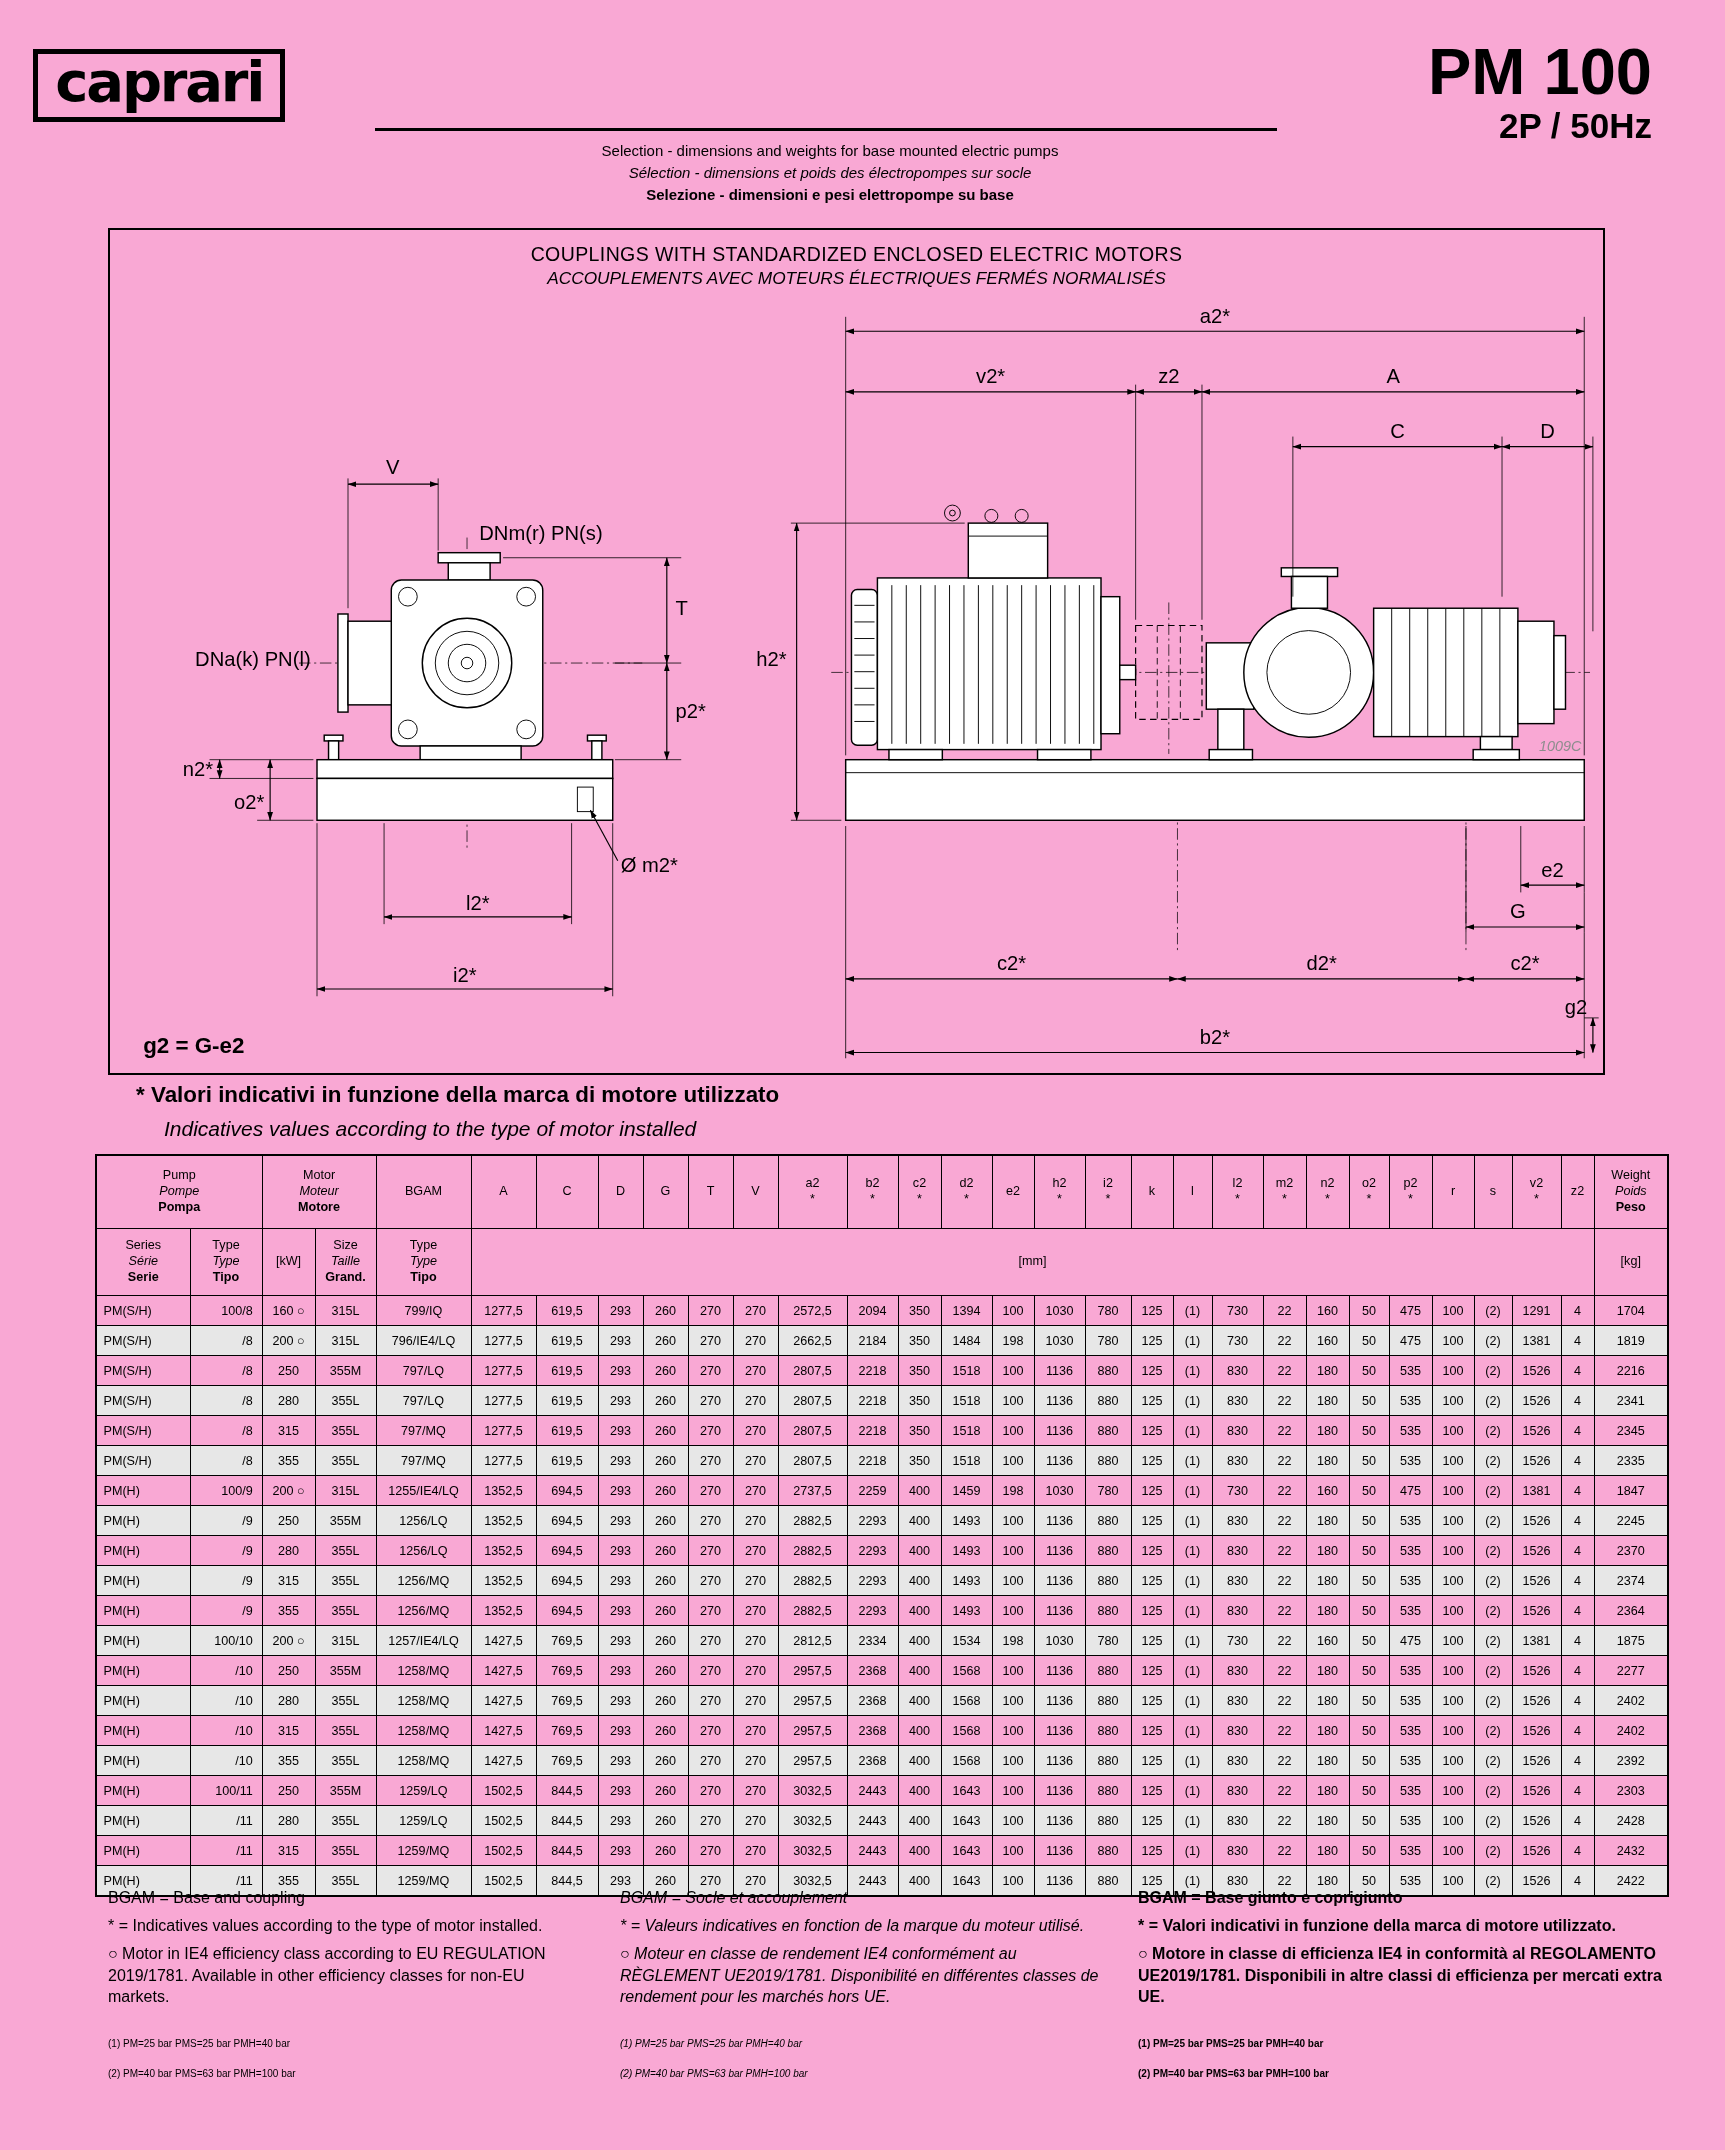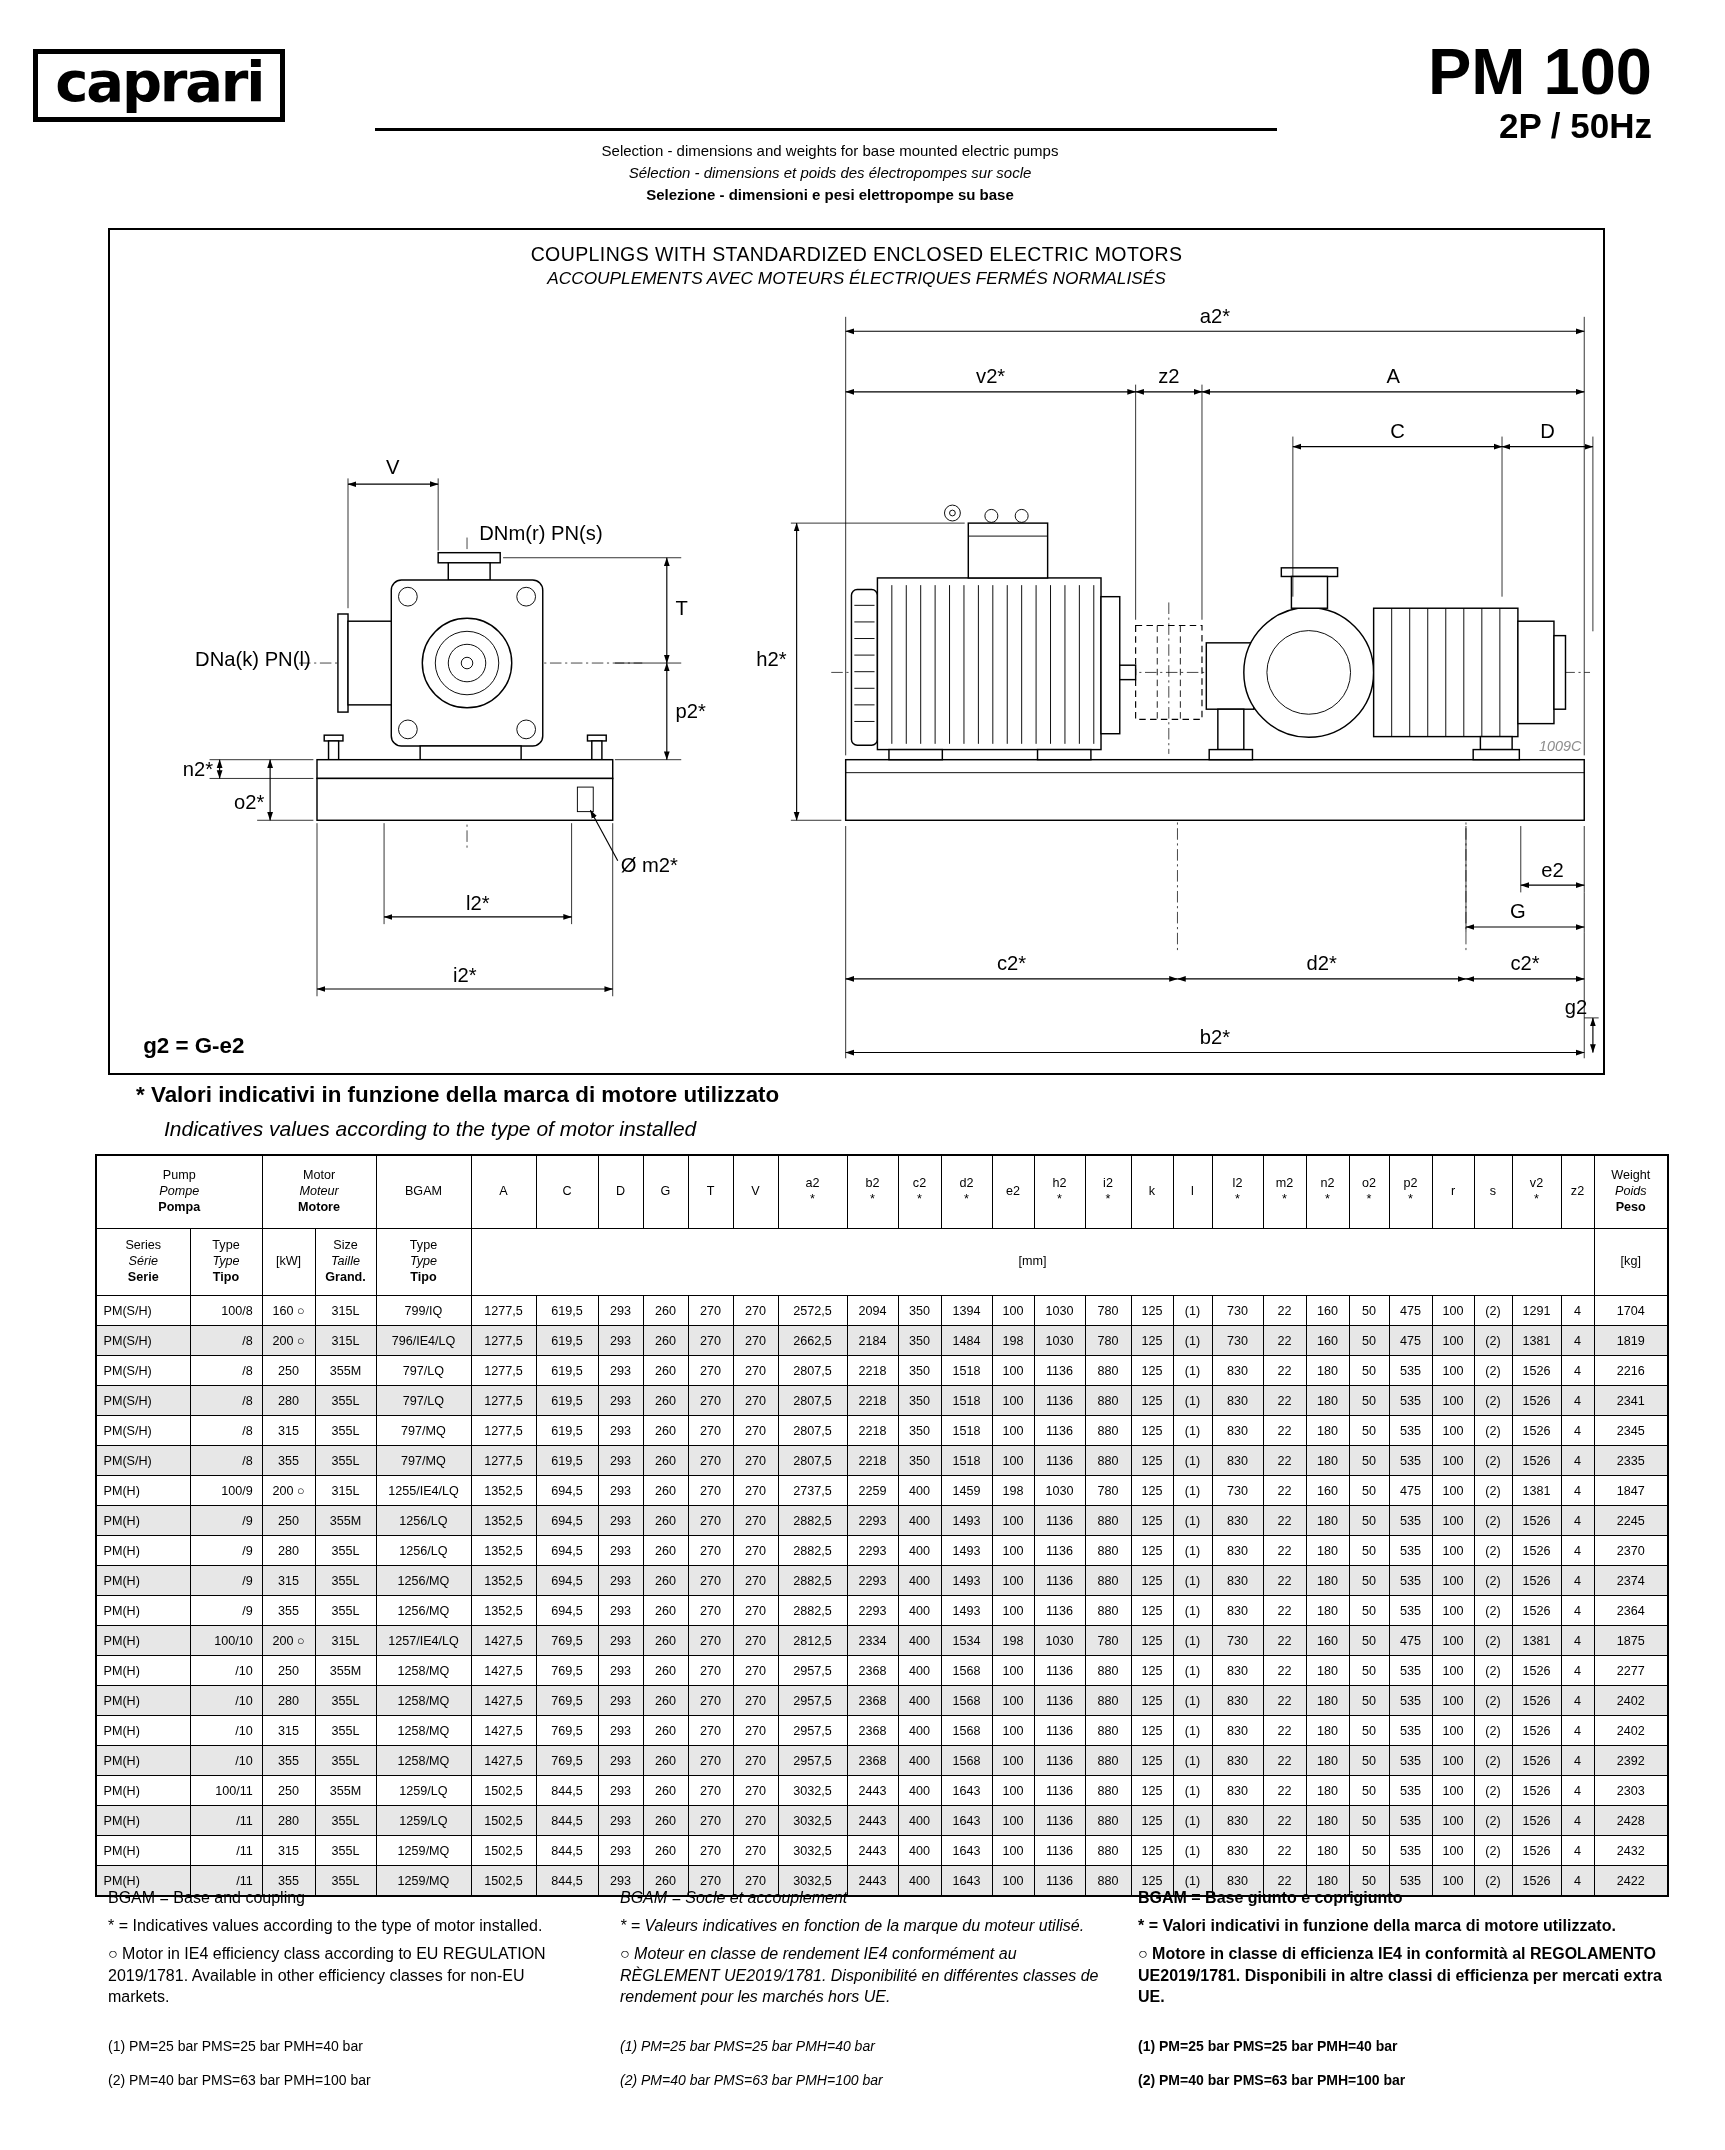--- a/index.html
+++ b/index.html
@@ -1,16 +1,16 @@
 <!DOCTYPE html>
 <html style="font-size:11.5px"><head>
 <meta charset="utf-8">
 <style>
   html,body{margin:0;padding:0;background:#9a9a9a;}
-  .page{position:relative;width:1725px;height:2151px;background:#ffffff;margin:0 auto;
+  .page{position:relative;width:1725px;height:2151px;background:#f9a8d4;margin:0 auto;
         font-family:"Liberation Sans",sans-serif;color:#000;overflow:hidden;}
 
   
   .logo{position:absolute;left:33px;top:49px;border:5px solid #000;padding:0 17.3px 7.2px 17.3px;
         font-family:"DejaVu Sans",sans-serif;font-size:56px;font-weight:700;letter-spacing:-2.2px;line-height:1.0;}
   .hrule{position:absolute;left:375px;top:128px;width:902px;height:2.9px;background:#000;}
   .subtitle{position:absolute;left:433px;top:140px;width:794px;text-align:center;font-size:15px;line-height:1.45;}
   .s-fr{font-style:italic;}
   .s-it{font-weight:700;}
   .model{position:absolute;left:1219px;top:38px;width:433px;text-align:right;}
@@ -51,21 +51,21 @@
   .tbl tbody tr.alt td{background:#e7e7e7;}
   .tbl td.c0{text-align:left;padding-left:6.5px;}
   .tbl td.c1{text-align:right;padding-right:8.7px;}
 
   
   .fn{position:absolute;top:1887px;font-size:16px;line-height:1.35;}
   .fn p{margin:0 0 6.5px 0;}
   .fn-en{left:108px;width:469px;}
   .fn-fr{left:620px;width:498px;font-style:italic;}
   .fn-it{left:1138px;width:527px;font-weight:700;}
-  .pr{position:absolute;font-size:14px;line-height:1.0;}
+  .pr{position:absolute;font-size:10px;line-height:1.0;}
   .pr p{margin:0 0 20px 0;}
   .pr-en{left:108px;top:2039px;}
   .pr-fr{left:620px;top:2039px;font-style:italic;}
   .pr-it{left:1138px;top:2039px;font-weight:700;}
 </style>
 </head>
 <body>
 
 <div class="page">
 

